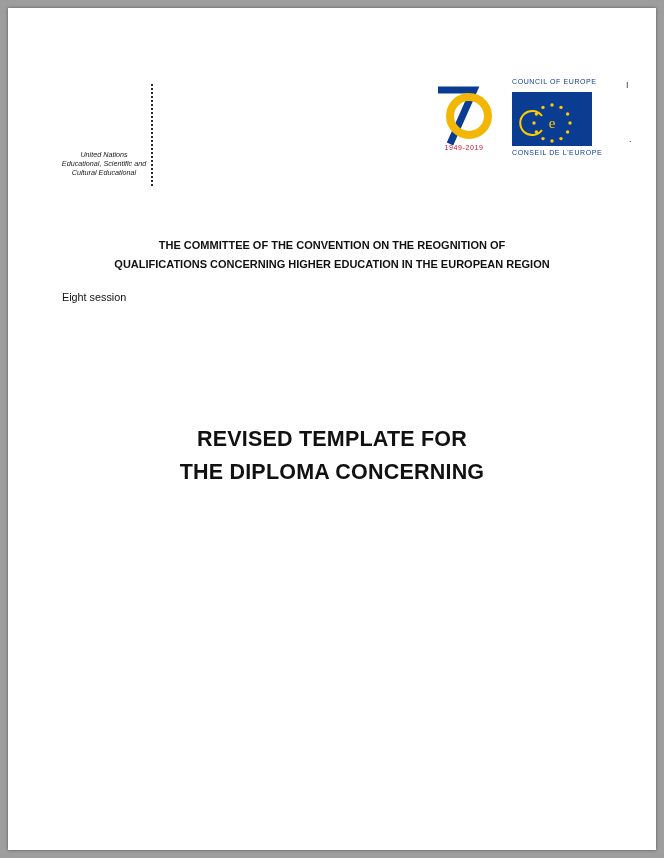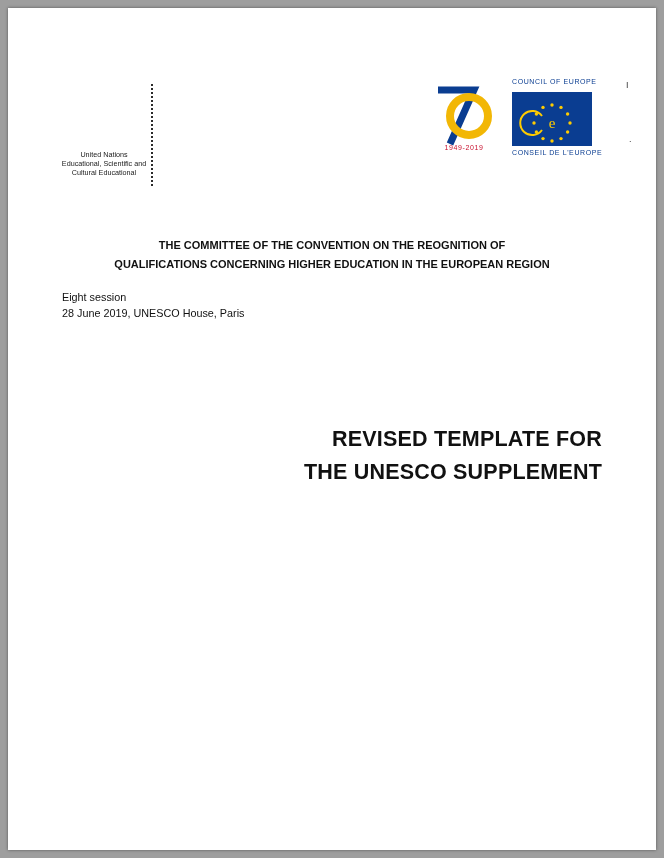--- a/index.html
+++ b/index.html
@@ -54,20 +54,21 @@
   .unesco-caption {
     position: absolute;
     left: 0px;
     top: 66px;
     width: 126px;
     text-align: center;
     font-size: 7.2px;
     line-height: 9.2px;
     color: #1a1a1a;
     font-family: "Liberation Sans", sans-serif;
+    font-style: italic;
   }
   .dotted-rule {
     position: absolute;
     left: 110px;
     top: 0px;
     width: 0px;
     height: 102px;
     border-left: 2px dotted #2b2b2b;
   }
 
@@ -154,21 +155,21 @@
     text-align: left;
     font-size: 10.8px;
     line-height: 16px;
     color: #111111;
   }
   .doc-title {
     position: absolute;
     left: 54px;
     top: 415px;
     width: 540px;
-    text-align: right;
+    text-align: center;
     font-size: 21.5px;
     font-weight: bold;
     line-height: 33px;
     letter-spacing: 0.2px;
     color: #111111;
   }
 </style>
 </head>
 <body>
 
@@ -224,22 +225,21 @@
       <div class="edge-dot">.</div>
     </div>
 
     <div class="committee">
       <div>THE COMMITTEE OF THE CONVENTION ON THE REOGNITION OF</div>
       <div>QUALIFICATIONS CONCERNING HIGHER EDUCATION IN THE EUROPEAN REGION</div>
     </div>
 
     <div class="session">
       <div>Eight session</div>
-      <div>28 June 2019, UNESCO House, Paris</div>
     </div>
 
     <div class="doc-title">
       <div>REVISED TEMPLATE FOR</div>
-      <div>THE UNESCO SUPPLEMENT</div>
+      <div>THE DIPLOMA CONCERNING</div>
     </div>
 
   </div>
 </div>
 
 </body></html>

